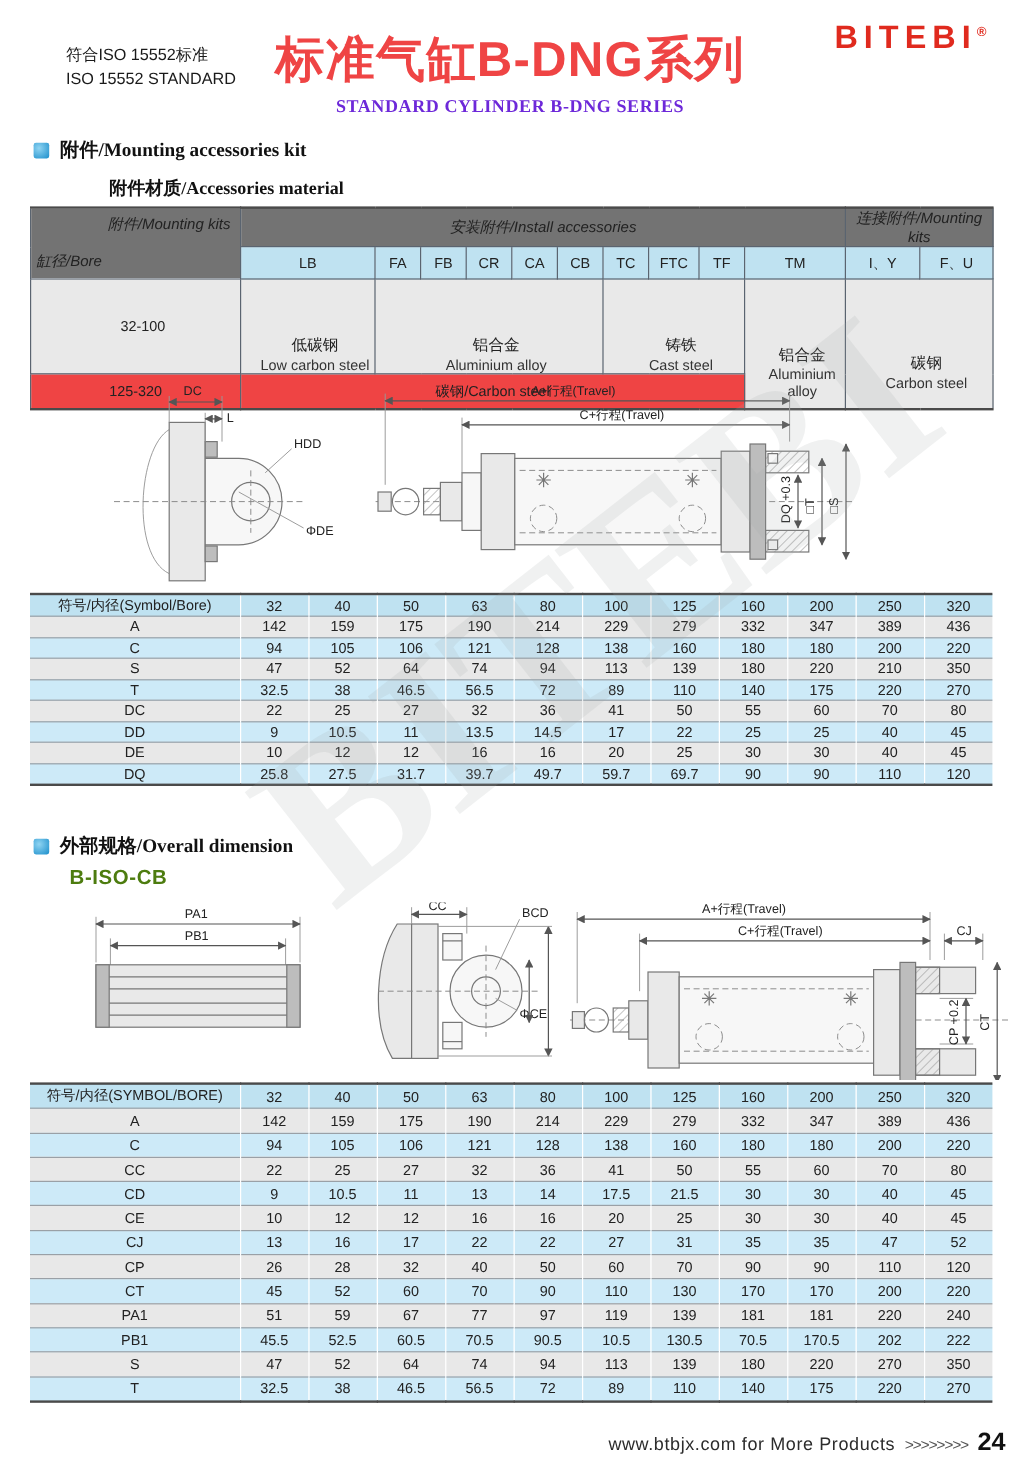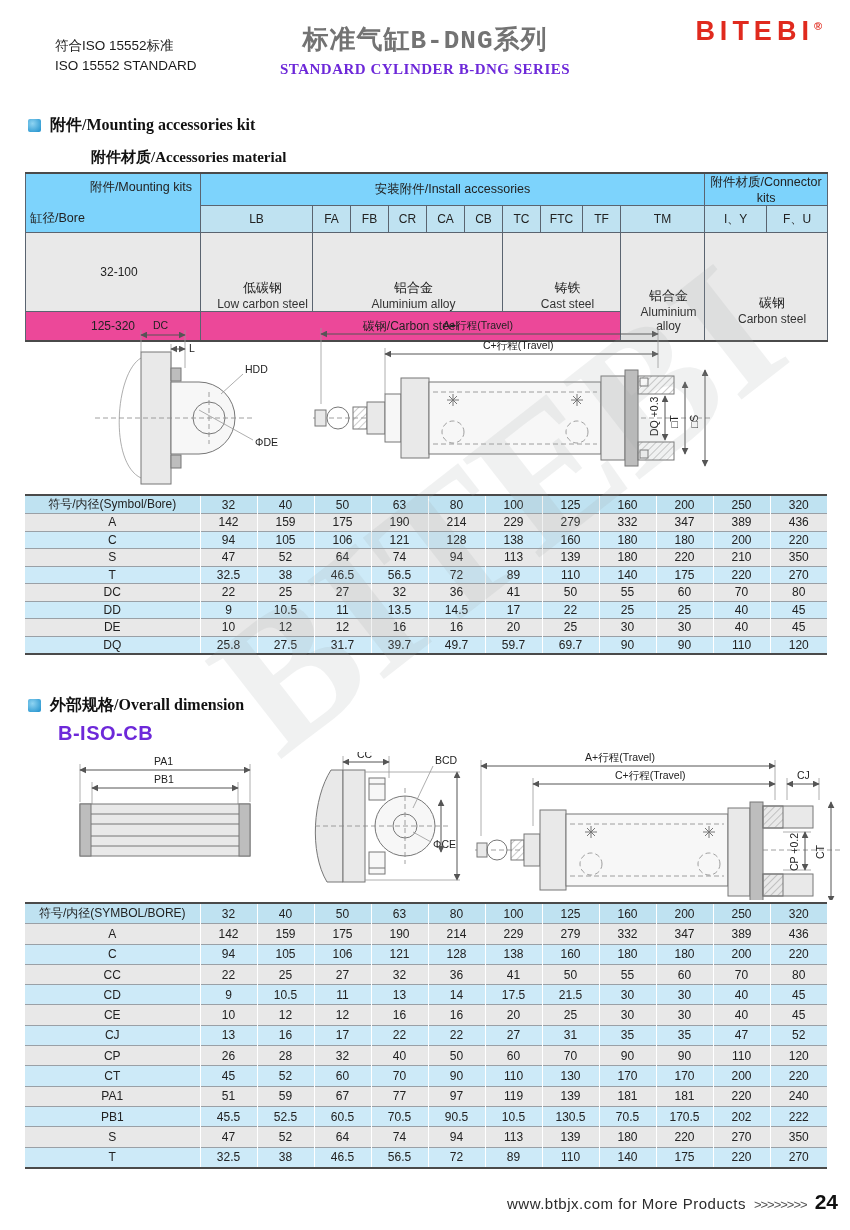--- a/index.html
+++ b/index.html
@@ -2,47 +2,47 @@
 <html><head>
 <meta charset="utf-8">
 <style>
   html,body{margin:0;padding:0;background:#fff;}
   .page{position:relative;width:850px;height:1230px;background:#fff;overflow:hidden;
         font-family:"Liberation Sans",sans-serif;color:#222;}
 
   
   .iso-block{position:absolute;left:8px;top:36px;font-size:13.5px;line-height:1.45;color:#1a1a1a;margin-left:47px;}
   .title-block{position:absolute;left:0;top:22px;width:850px;text-align:center;}
-  .title-cn{font-family:Liberation Mono, monospace;font-weight:700;font-size:26px;color:#737373;letter-spacing:1px;}
+  .title-cn{font-family:Liberation Sans, sans-serif;font-weight:700;font-size:41px;color:#ef4444;letter-spacing:1px;}
   .title-en{font-family:"Liberation Serif",serif;font-weight:700;font-size:15px;color:#6d28d9;letter-spacing:.5px;margin-top:4px;}
   .brand{position:absolute;right:28px;top:16px;font-size:27px;font-weight:700;color:#e02a1e;letter-spacing:5px;}
   .brand sup{font-size:11px;letter-spacing:0;}
 
   
   .sec{position:absolute;display:flex;align-items:center;gap:9px;}
   .bullet{width:13px;height:13px;background:radial-gradient(circle at 35% 35%,#8fd4f2,#1b8ecb);
           border-radius:2px;flex:0 0 13px;}
   .sec-label{font-family:"Liberation Serif",serif;font-weight:700;font-size:16px;color:#111;}
   .sub-label{position:absolute;font-family:"Liberation Serif",serif;font-weight:700;font-size:15px;color:#111;padding-left:33px;}
-  .model-label{position:absolute;font-size:20px;font-weight:700;color:#6d28d9;letter-spacing:.5px;}
+  .model-label{position:absolute;font-size:17px;font-weight:700;color:#4d7c0f;letter-spacing:.5px;}
 
   
   table{border-collapse:collapse;table-layout:fixed;}
   .materials{position:absolute;left:25px;top:172px;width:802px;font-size:12px;
              border-top:2px solid #4a4a4a;border-bottom:2px solid #4a4a4a;}
   .materials td{border:1px solid #5a6470;text-align:center;vertical-align:middle;padding:0;}
-  .materials tr.h1 td{background:#7dd3fc;height:28px;font-size:12.5px;}
+  .materials tr.h1 td{background:#737373;height:28px;font-size:12.5px;font-style:italic;}
   .materials tr.h2 td{background:#bfe2f1;height:26px;}
   .materials td.corner{background:#bfe2f1;position:relative;padding:0;
       background-image:linear-gradient(to bottom right,transparent calc(50% - .7px),#5a6470 calc(50% - .7px),#5a6470 calc(50% + .7px),transparent calc(50% + .7px));}
   .corner-top{position:absolute;top:5px;right:8px;font-size:12.5px;}
   .corner-bot{position:absolute;bottom:5px;left:4px;font-size:12.5px;}
   .materials td.b1{height:54px;background:linear-gradient(to bottom,#e9e9e9 60%,#cdeaf8 60%);}
   .materials tr.r1 td{height:54px;background:#e9e9e9;padding-left:12px;}
-  .materials tr.r2 td{height:28px;background:#ec4899;}
+  .materials tr.r2 td{height:28px;background:#ef4444;}
   .mat-cn{font-size:13px;margin-top:46px;}
   .mat-en{font-size:12px;color:#333;}
 
   
   .dims{position:absolute;left:25px;width:802px;font-size:12px;
         border-top:2px solid #4a4a4a;border-bottom:2px solid #4a4a4a;}
   .dims td{text-align:center;vertical-align:middle;padding:0;color:#222;}
   .dims tr+tr td{border-top:1px solid #9aa0a6;}
   .dims td+td{border-left:1px solid #fff;}
   .dims tr:nth-child(odd) td{background:#cdeaf8;}
@@ -109,21 +109,21 @@
         <col style="width:62px">
         <col style="width:61px">
     </colgroup>
     <tbody>
         <tr class="h1">
       <td class="corner" rowspan="2">
         <span class="corner-top">附件/Mounting kits</span>
         <span class="corner-bot">缸径/Bore</span>
       </td>
       <td colspan="10">安装附件/Install accessories</td>
-      <td colspan="2">附件材质/Connector kits</td>
+      <td colspan="2">连接附件/Mounting kits</td>
     </tr>
     <tr class="h2">
           <td>LB</td>
           <td>FA</td>
           <td>FB</td>
           <td>CR</td>
           <td>CA</td>
           <td>CB</td>
           <td>TC</td>
           <td>FTC</td>

